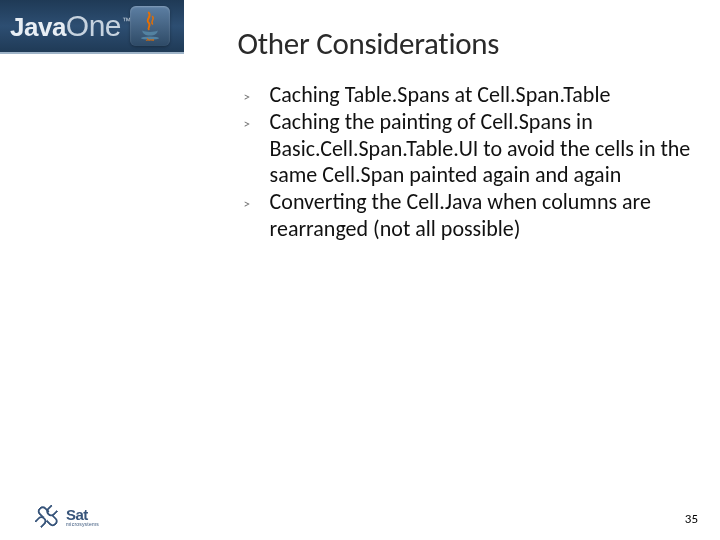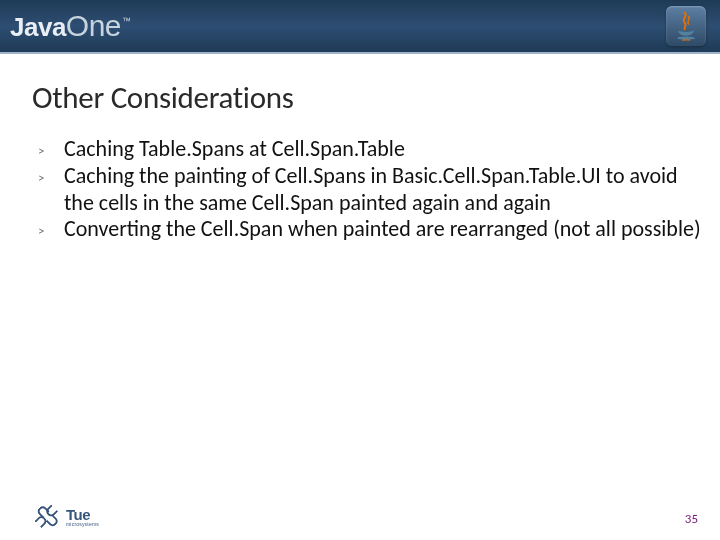--- a/index.html
+++ b/index.html
@@ -1,17 +1,17 @@
 <!DOCTYPE html>
 <html><head>
 <meta charset="utf-8">
 <style>
   * { box-sizing: border-box; margin: 0; padding: 0; }
   html, body { width: 720px; height: 540px; font-family: Calibri, "Segoe UI", Arial, sans-serif; background: #fff; overflow: hidden; }
-  .slide { width: 720px; height: 540px; position: relative; display: flex; flex-direction: column; }
+  .slide { width: 720px; height: 540px; position: relative; display: flex; flex-direction: row; }
   .header {
     height: 54px;
     background: linear-gradient(to bottom, #1f3a56 0%, #2d4e72 50%, #1f3a56 100%);
     border-bottom: 2px solid #9fb4c8;
     position: relative;
     display: flex;
     align-items: center;
     justify-content: space-between;
     padding: 0 14px 0 10px;
   }
@@ -31,20 +31,21 @@
     border-radius: 6px;
     box-shadow: inset 0 1px 2px rgba(255,255,255,0.25), 0 1px 3px rgba(0,0,0,0.3);
     display: flex; align-items: center; justify-content: center;
     position: relative;
   }
   .logo-right svg { width: 26px; height: 32px; }
   .content {
     flex: 1;
     padding: 24px 15px 0 32px;
     color: #1a1a1a;
+    margin-left: 22px;
   }
   .title {
     font-size: 31px;
     font-weight: 400;
     color: #2a2a2a;
     margin-bottom: 20px;
     letter-spacing: -0.3px;
   }
   .bullets {
     list-style: none;
@@ -98,21 +99,21 @@
   .sun-glyph .u4 { right: 1px; top: 7px; transform: rotate(-90deg); }
   .sun-text {
     font-family: Arial, sans-serif;
     color: #37547a;
     line-height: 1;
   }
   .sun-text .big { font-size: 15px; font-weight: 700; letter-spacing: -0.5px; }
   .sun-text .small { font-size: 5px; letter-spacing: 0.2px; }
   .page-num {
     font-size: 13px;
-    color: #701a75;
+    color: #000000;
     padding-bottom: 4px;
     margin-top: 44px;
   }
 </style>
 </head>
 <body>
 
 <div class="slide">
 
   <div class="header">
@@ -138,34 +139,34 @@
       <li>
         <span class="marker">&gt;</span>
         <span class="text">Caching Table.Spans at Cell.Span.Table</span>
       </li>
       <li>
         <span class="marker">&gt;</span>
         <span class="text">Caching the painting of Cell.Spans in Basic.Cell.Span.Table.UI to avoid the cells in the same Cell.Span painted again and again</span>
       </li>
       <li>
         <span class="marker">&gt;</span>
-        <span class="text">Converting the Cell.Span when painted are rearranged (not all possible)</span>
+        <span class="text">Converting the Cell.Java when columns are rearranged (not all possible)</span>
       </li>
     </ul>
   </div>
 
   <div class="footer">
     <div class="sun-logo">
       <div class="sun-glyph">
         <div class="u u1"></div>
           <div class="u u2"></div>
           <div class="u u3"></div>
           <div class="u u4"></div>
       </div>
       <div class="sun-text">
-        <div class="big">Tue</div>
+        <div class="big">Sat</div>
         <div class="small">microsystems</div>
       </div>
     </div>
     <div class="page-num">35</div>
   </div>
 
 </div>
 
 </body></html>

